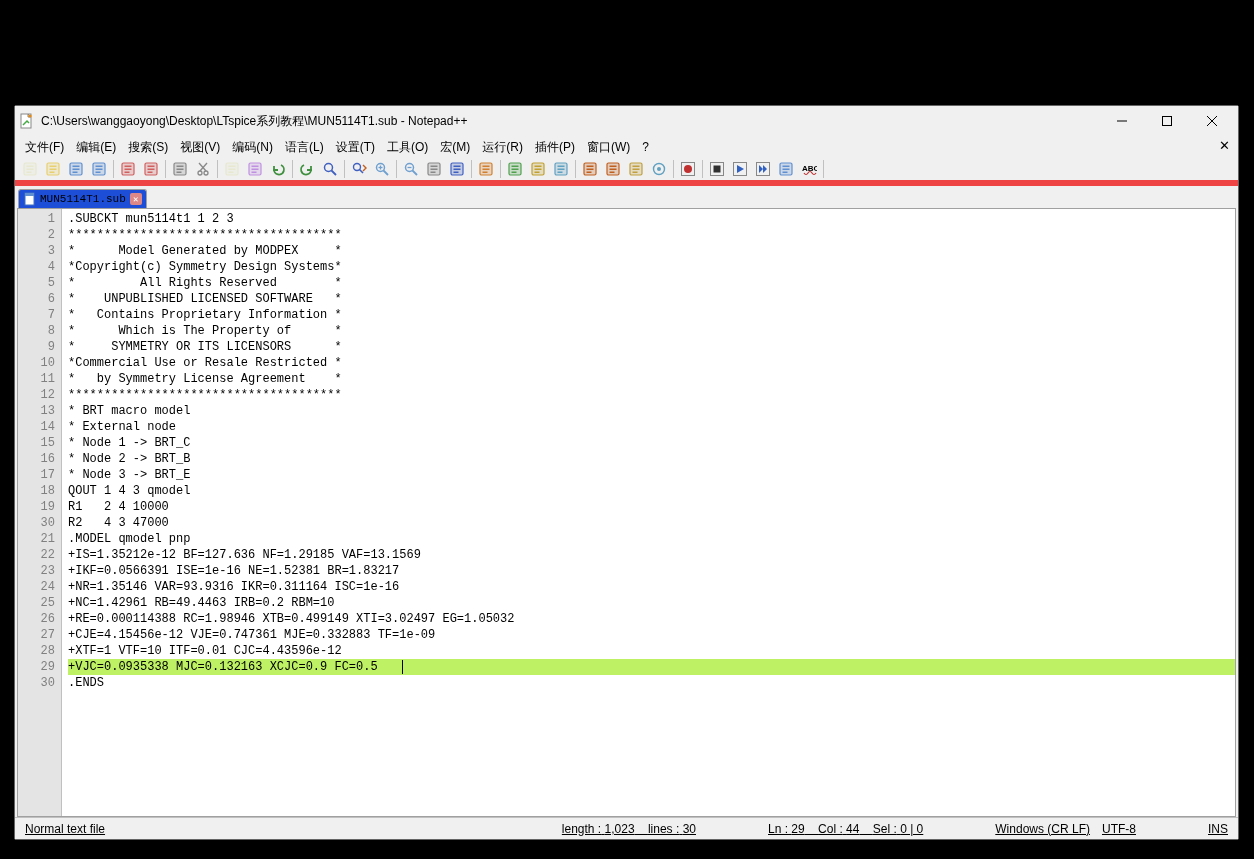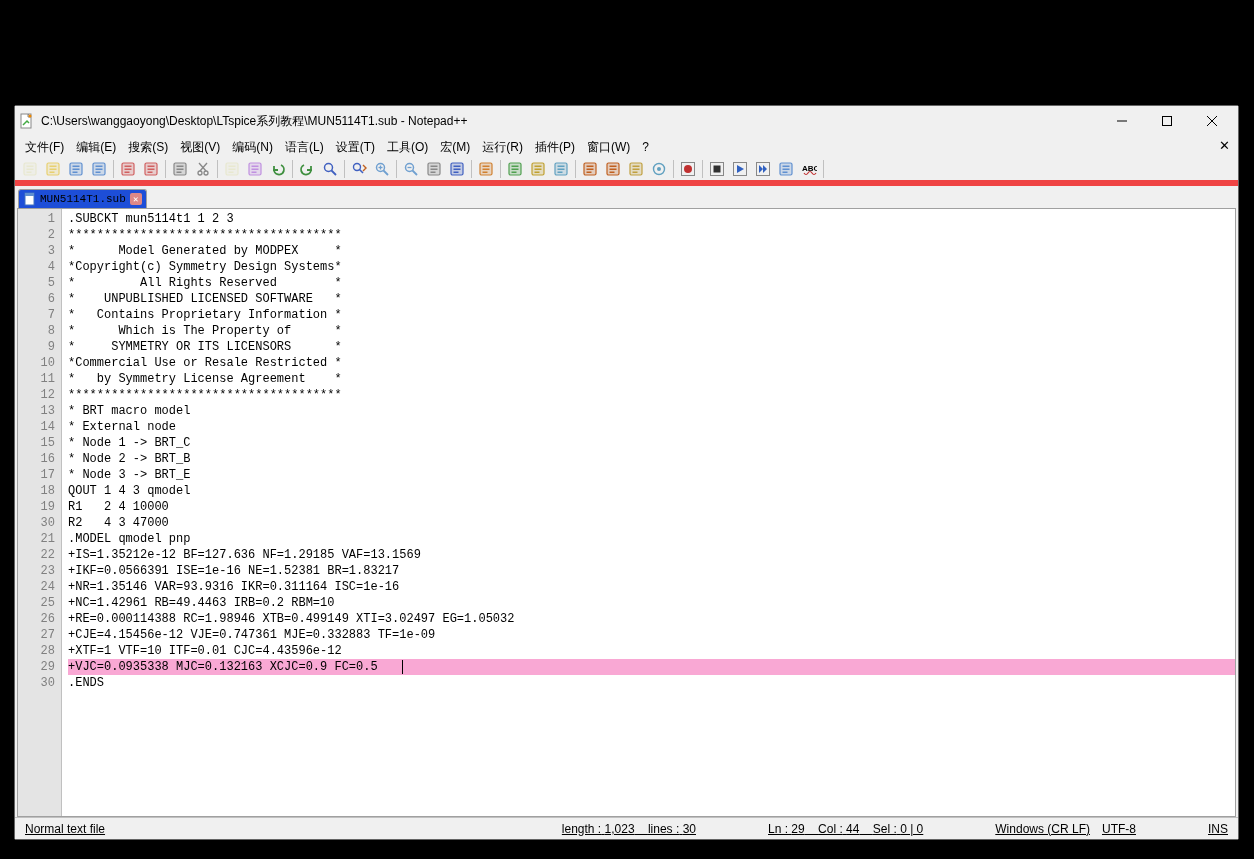--- a/index.html
+++ b/index.html
@@ -20,21 +20,21 @@
 .tabbar { height:22px; display:flex; align-items:flex-end; padding:2px 3px 0 3px; background:#f0f0f0; }
 .tab { display:flex; align-items:center; padding:2px 4px; background:#f0f0f0; border:1px solid #a0a0a0; border-bottom:none; border-radius:3px 3px 0 0; cursor:pointer; font-size:11px; font-family:"Courier New",monospace; }
 .tab.active { background:#1d4ed8; }
 .tab-icon { width:14px; height:14px; margin-right:3px; }
 .tab-close { margin-left:4px; width:12px; height:12px; display:flex; align-items:center; justify-content:center; background:#d88; color:#fff; font-size:9px; border-radius:2px; cursor:pointer; }
 .editor-wrap { flex:1; display:flex; background:#fff; border:1px solid #a0a0a0; margin:0 2px; overflow:hidden; }
 .gutter { width:44px; background:#e4e4e4; border-right:1px solid #c0c0c0; padding-top:2px; text-align:right; }
 .gutter-line { height:16px; line-height:16px; padding-right:6px; color:#808080; font-family:"Courier New",monospace; font-size:12px; }
 .editor { flex:1; padding:2px 0 0 6px; font-family:"Courier New",monospace; font-size:12px; color:#000; white-space:pre; position:relative; }
 .editor-line { height:16px; line-height:16px; }
-.editor-line.current { background:#f9a8d4; }
+.editor-line.current { background:#bef264; }
 .text-cursor { display:inline-block; width:1px; height:14px; background:#000; vertical-align:text-bottom; margin-left:24px; animation:blink 1s step-end infinite; }
 @keyframes blink { 50% { opacity:0; } }
 .statusbar { height:22px; background:#f0f0f0; border-top:1px solid #c0c0c0; display:flex; align-items:center; font-size:12px; color:#000; padding:0 4px; }
 .status-seg { padding:0 6px;text-decoration:underline; }
 .status-flex { flex:1; }
 svg { display:block; }
 </style>
 </head>
 <body>
 

